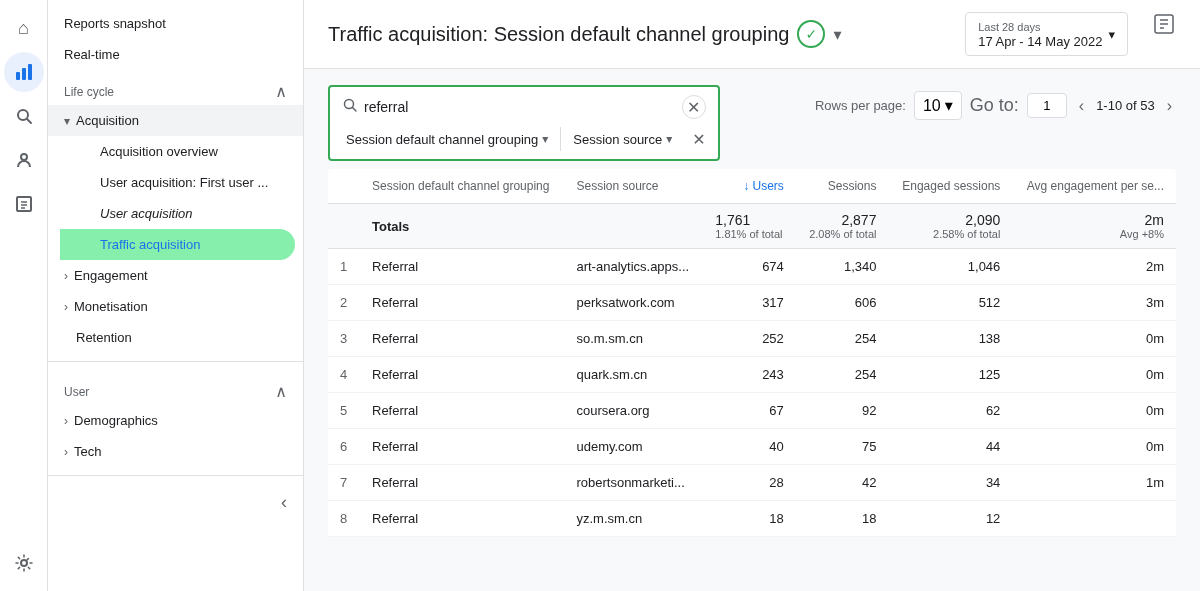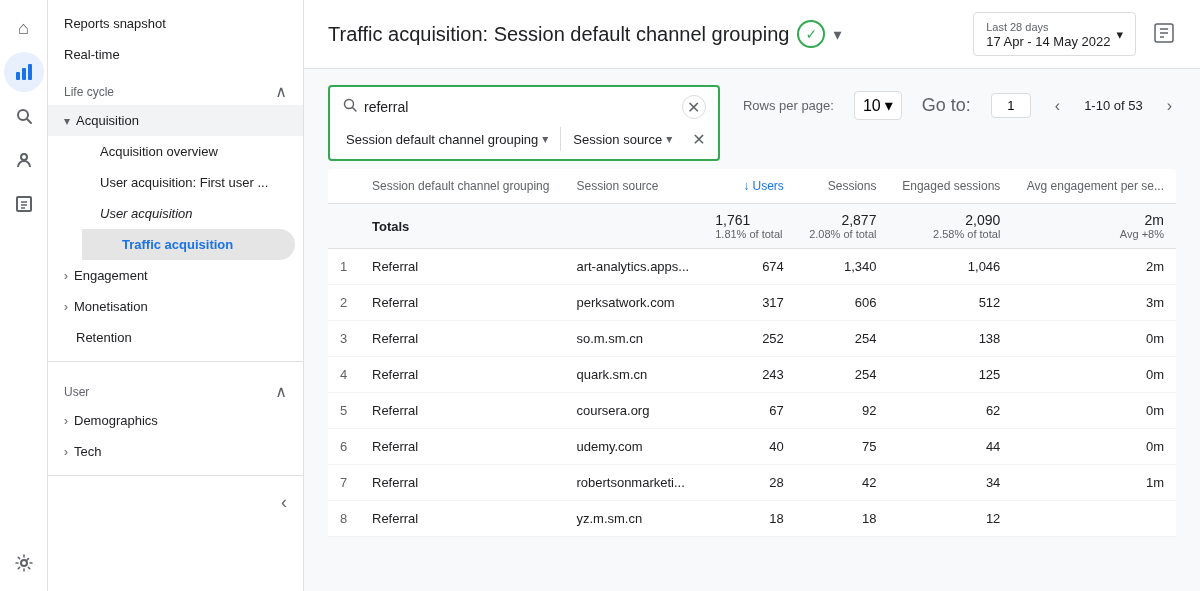--- a/index.html
+++ b/index.html
@@ -47,26 +47,25 @@
     .sidebar-item {
       display: flex;
       align-items: center;
       padding: 8px 16px;
       cursor: pointer;
       color: #202124;
       font-size: 13px;
       gap: 6px;
     }
     .sidebar-item.active {
-      background: #e5e5e5;
+      background: #86efac;
       color: #1a73e8;
-      font-weight: 700;
+      font-weight: 400;
       border-radius: 0 24px 24px 0;
       margin-right: 8px;
-      margin-left: 22px;
     }
     .sidebar-item.selected-parent {
       background: #f1f3f4;
     }
     .sidebar-divider { height: 1px; background: #e0e0e0; margin: 8px 0; }
     .section-label {
       font-size: 12px;
       color: #5f6368;
       padding: 12px 16px 4px;
       font-weight: 500;
@@ -106,22 +105,22 @@
     .header-title {
       font-size: 20px;
       font-weight: 400;
       color: #202124;
       display: flex;
       align-items: center;
       gap: 8px;
     }
     .header-actions {
       display: flex;
-      align-items: center;
-      gap: 16px;
+      align-items: flex-start;
+      gap: 24px;
     }
     .date-btn {
       display: flex;
       align-items: center;
       gap: 6px;
       border: 1px solid #dadce0;
       border-radius: 4px;
       padding: 6px 12px;
       font-size: 13px;
       cursor: pointer;
@@ -288,21 +287,21 @@
     .content::-webkit-scrollbar-thumb { background: #dadce0; border-radius: 3px; }
     .filter-and-pagination {
       display: flex;
       align-items: flex-start;
       justify-content: space-between;
       margin-bottom: 8px;
     }
     .pagination-controls {
       display: flex;
       align-items: center;
-      gap: 20px;
+      gap: 8px;
       padding-top: 6px;
     }
   </style>
 </head>
 <body>
 
 <div class="icon-bar">
   <div class="icon-bar-item">⌂</div>
   <div class="icon-bar-item active">
     <svg width="20" height="20" viewBox="0 0 20 20" fill="none">

